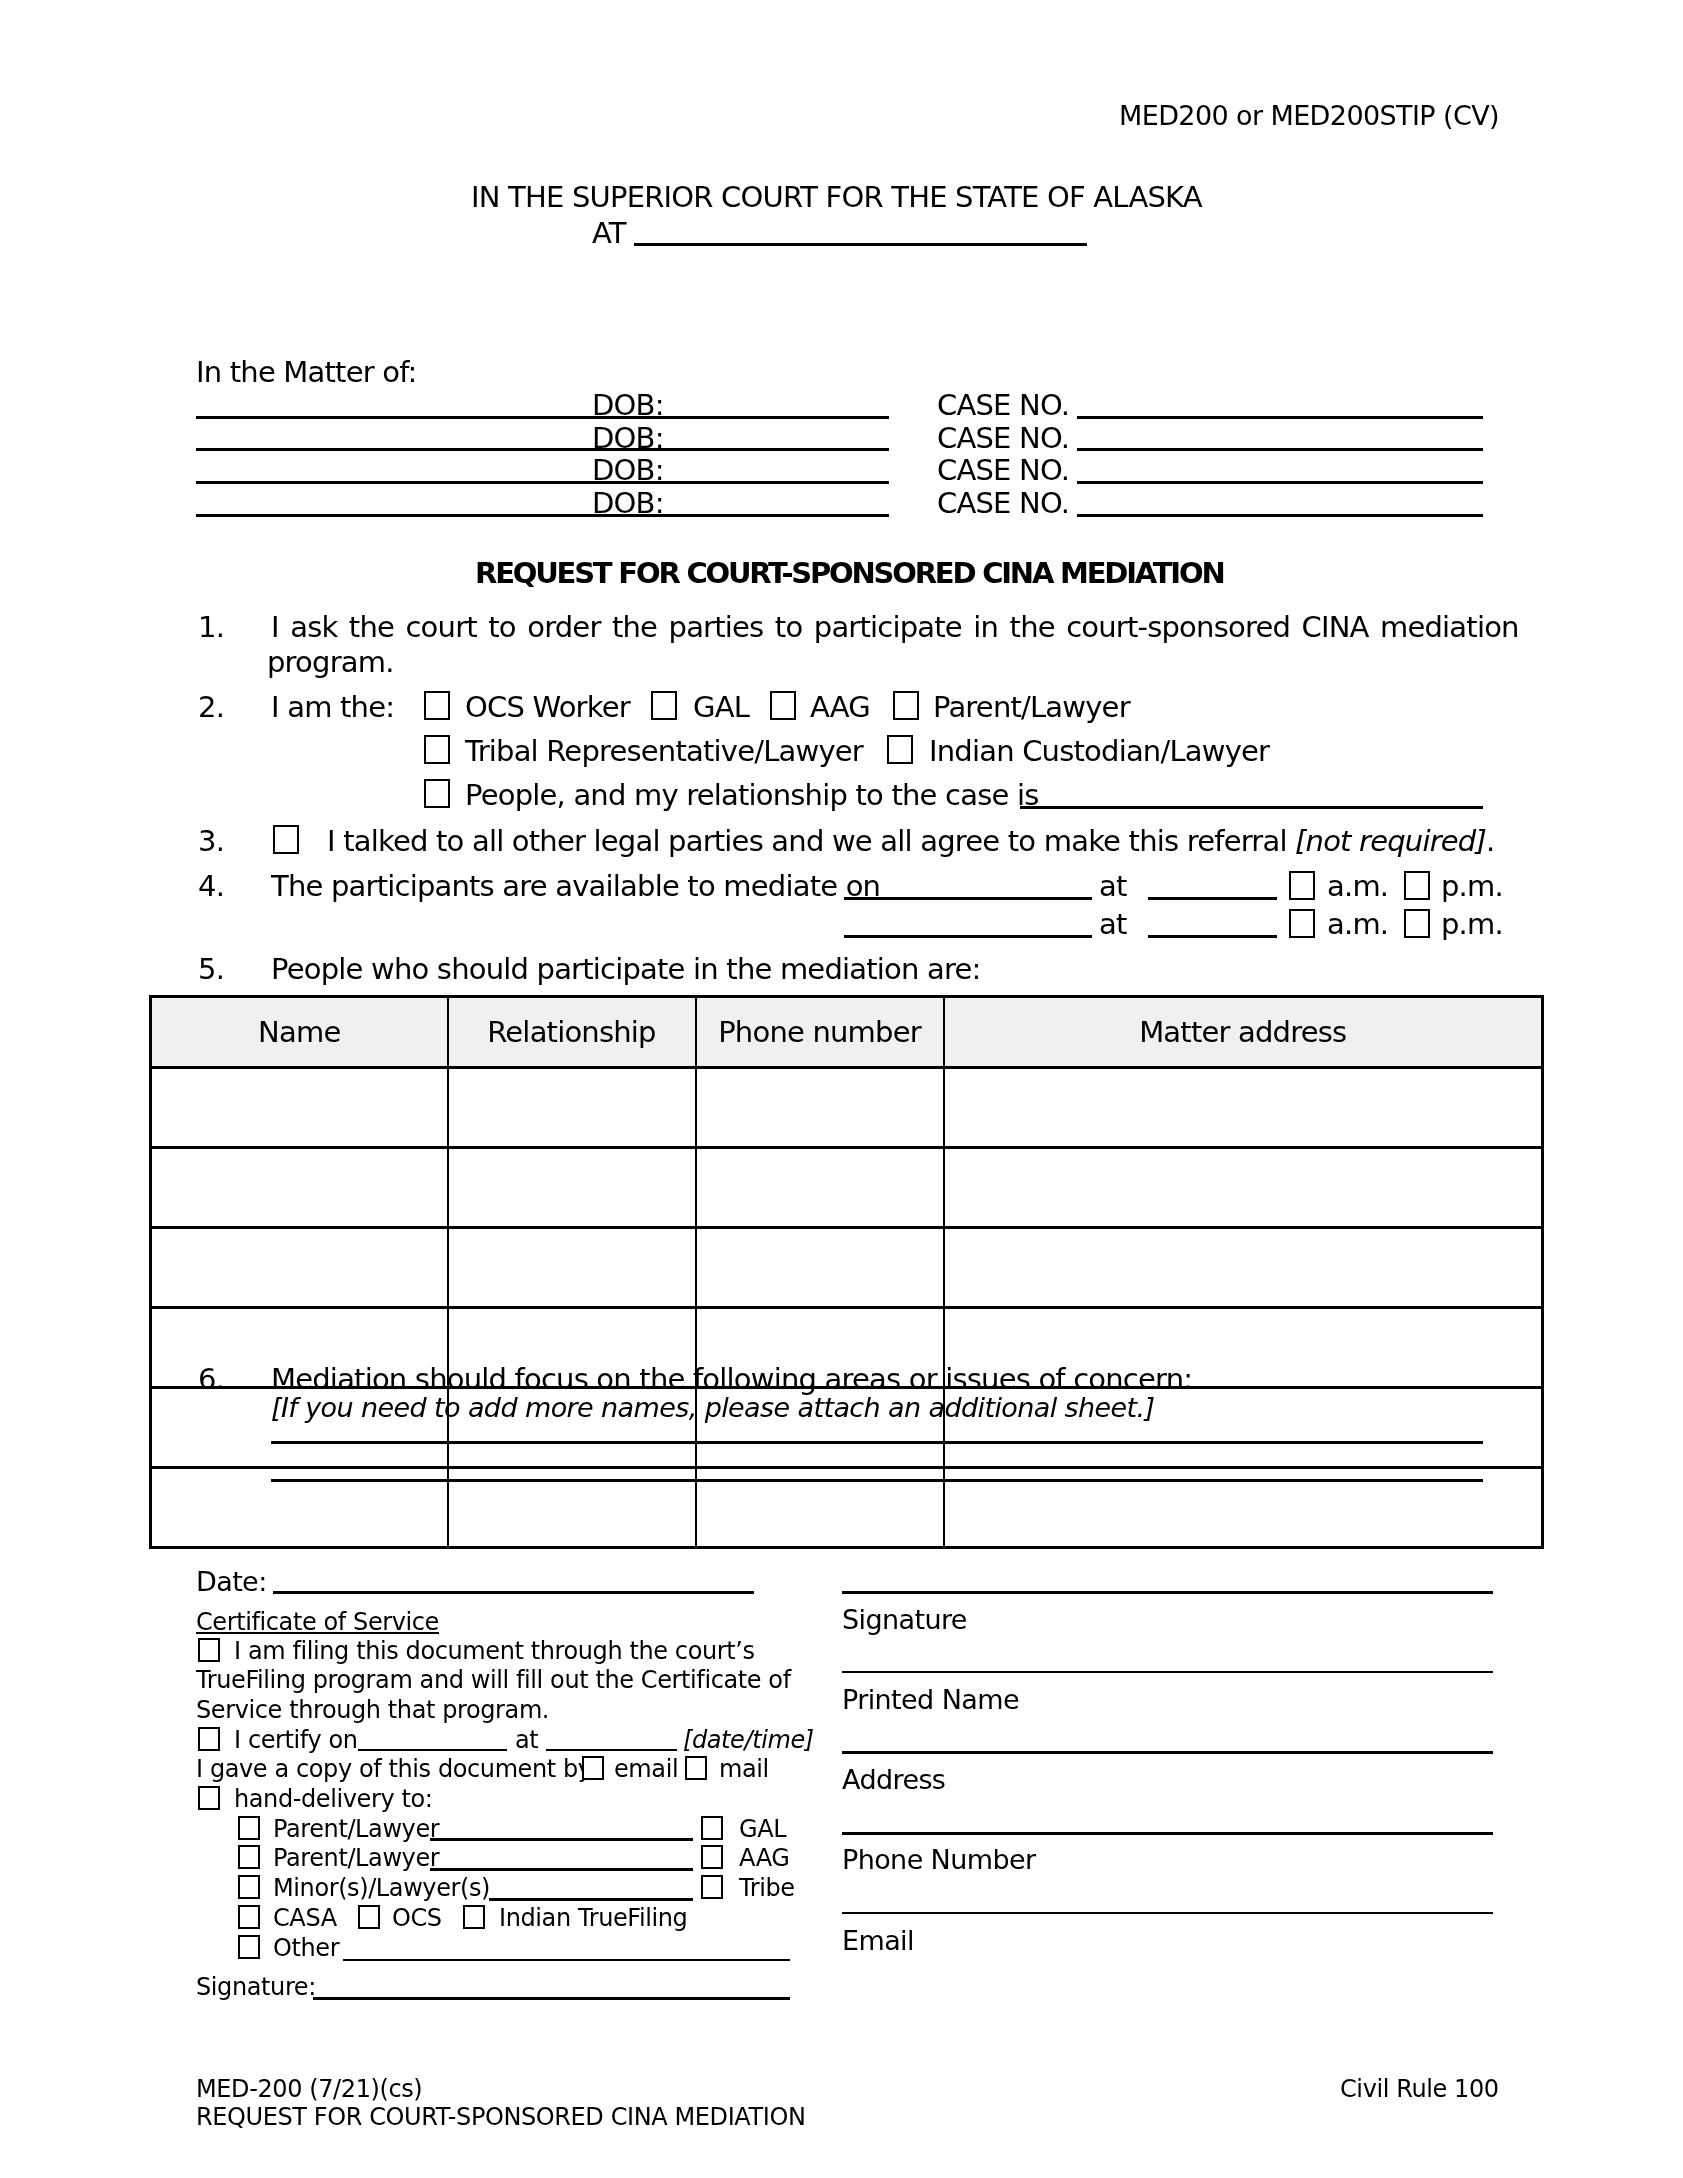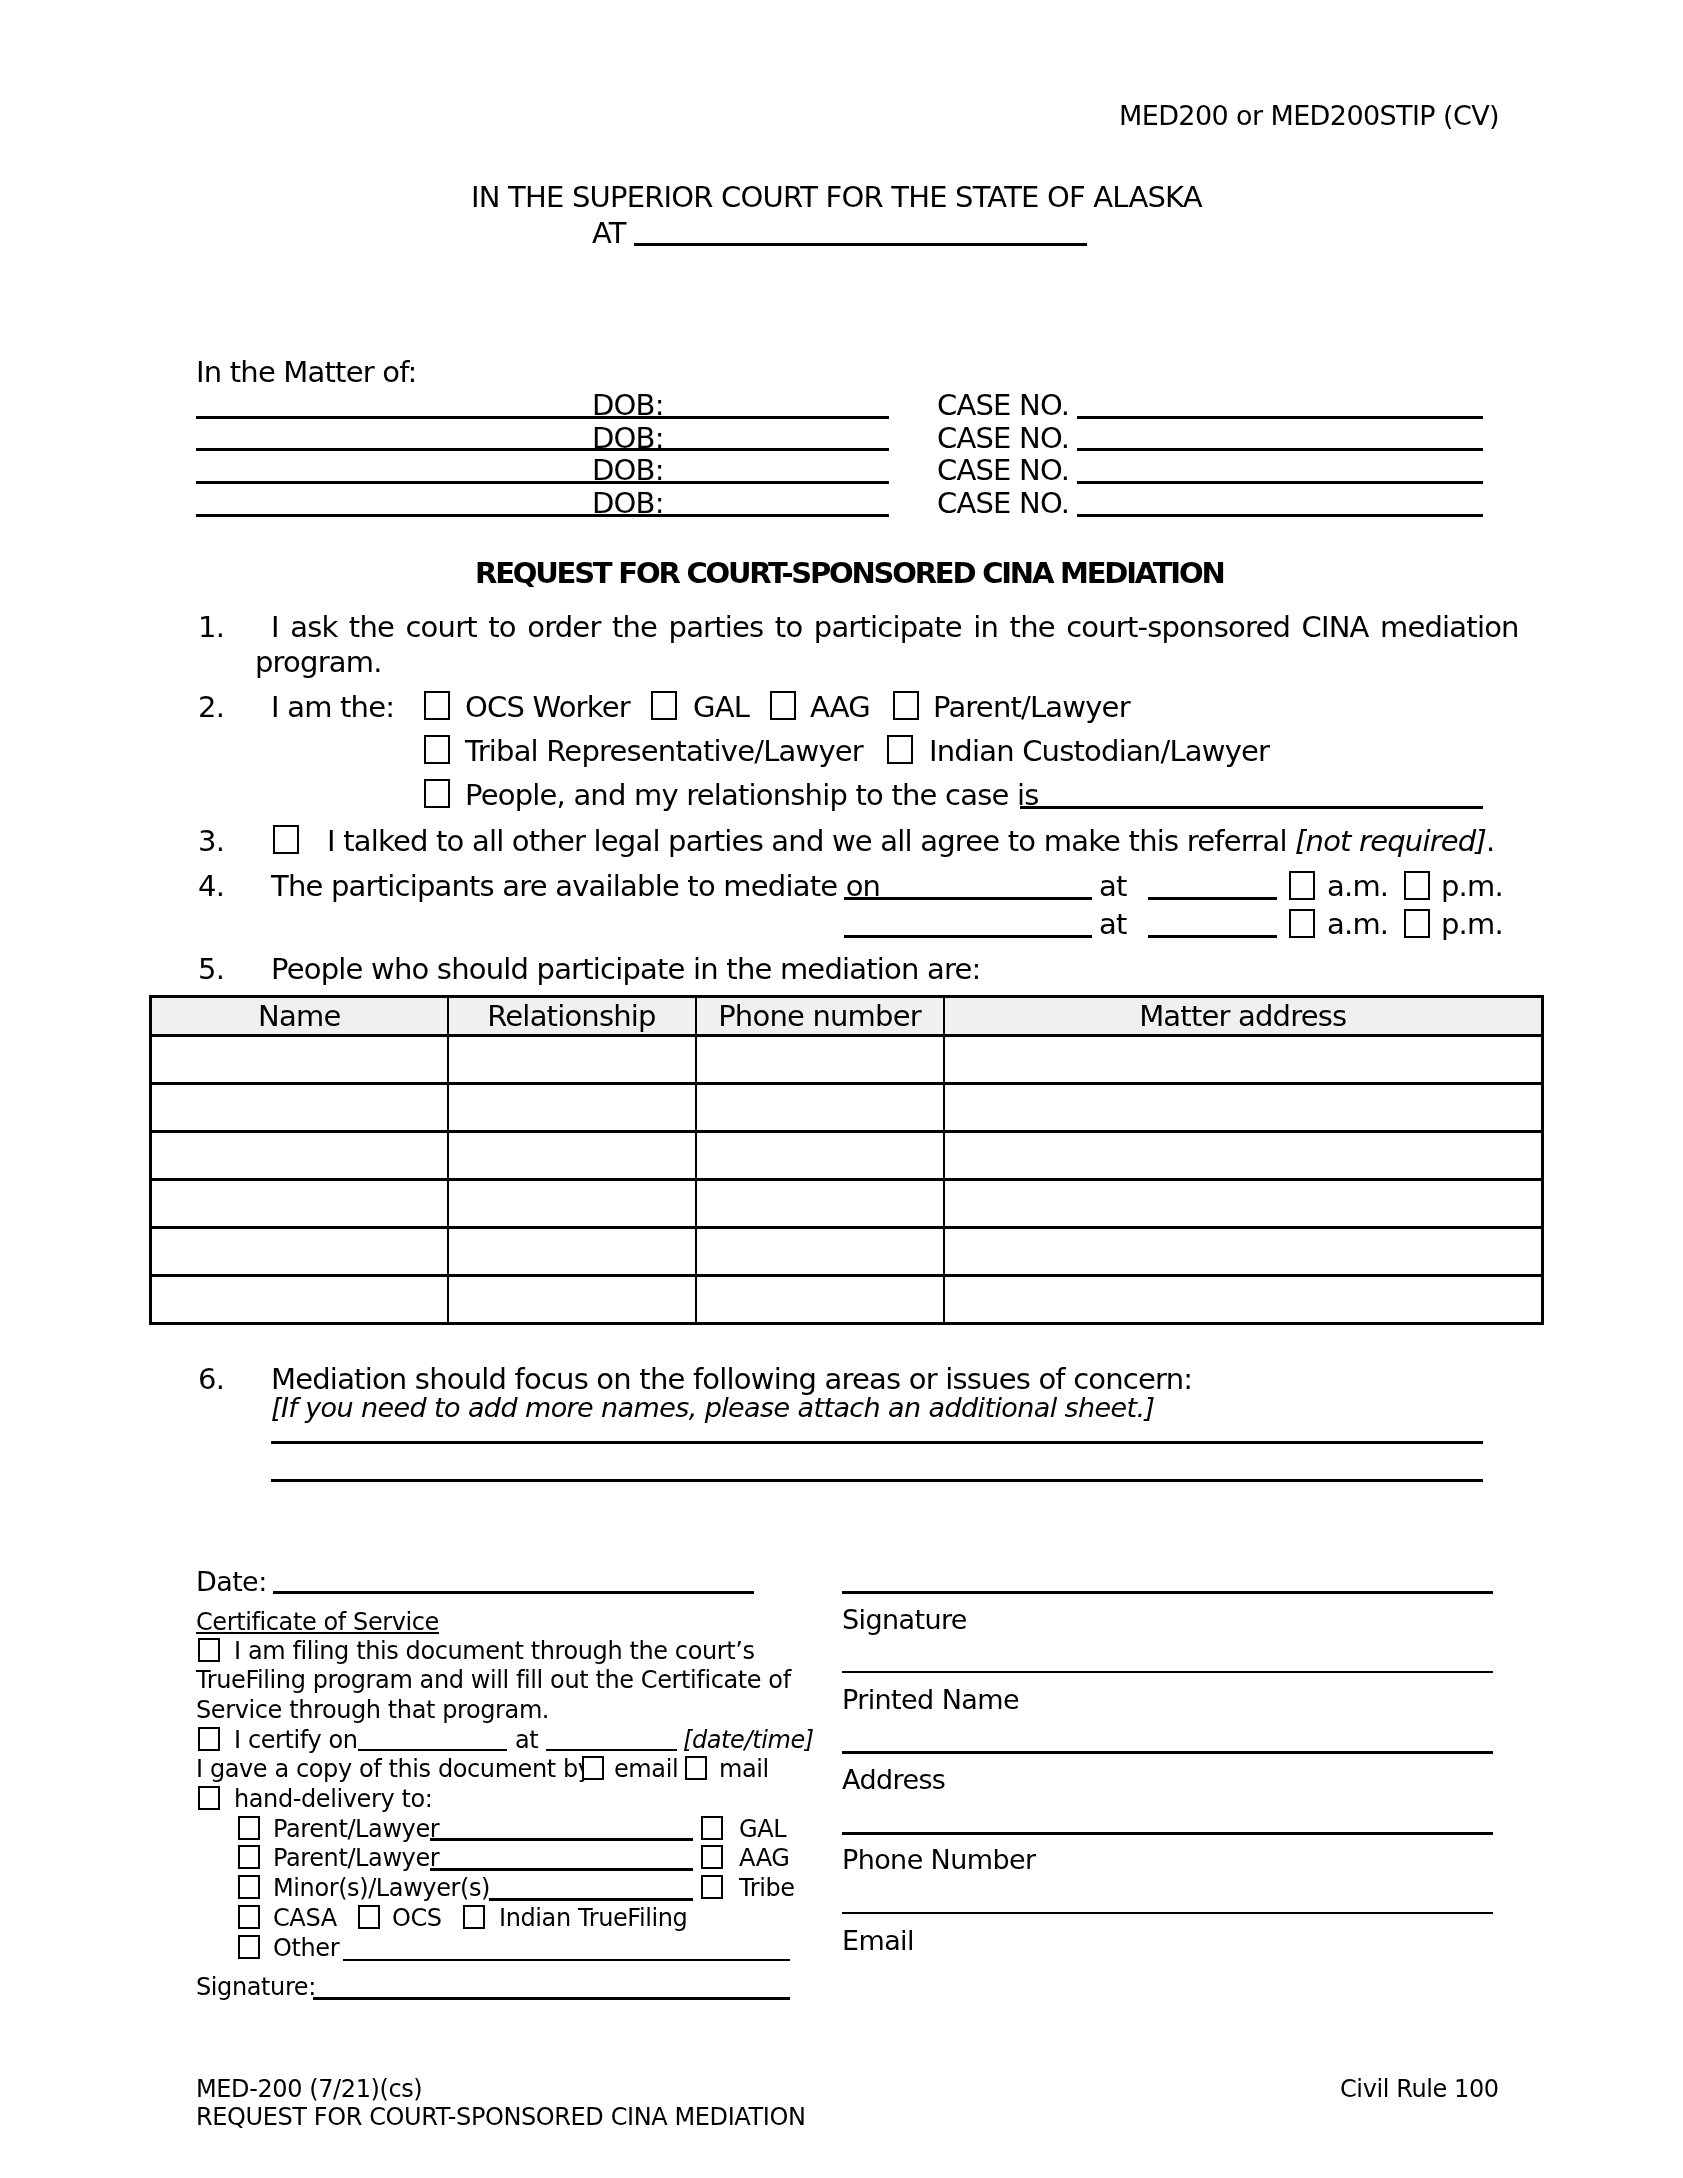--- a/index.html
+++ b/index.html
@@ -18,21 +18,21 @@
     .cb {
       position: absolute; width: 26px; height: 29px; border: 2px solid #000;
       box-sizing: border-box; background: #fff;
     }
     .cb.sm { width: 22px; height: 24px; }
     table.participants {
       position: absolute; left: 149px; top: 995px; width: 1391px;
       border-collapse: collapse; table-layout: fixed;
     }
     table.participants th, table.participants td {
-      border: 2px solid #000; padding: 0;
+      border: 2px solid #000; padding: 16px;
     }
     table.participants th {
       background: #f0f0f0; height: 36px; font-weight: normal;
       font-size: 29px; letter-spacing: -0.8px; text-align: center;
       border-bottom-width: 3px;
     }
     table.participants td { height: 45px; }
     table.participants tr.row td { border-bottom-width: 3px; }
     table.participants { border: 3px solid #000; }
     .u { text-decoration: underline; }
@@ -69,21 +69,21 @@
   <div class="line" style="left:196px; top:514px; width:693px;"></div>
   <div class="abs t28" style="left:592px; top:486px;">DOB:</div>
   <div class="abs t28" style="left:937px; top:486px;">CASE NO.</div>
   <div class="line" style="left:1077px; top:514px; width:406px;"></div>
 </div>
 
 <div class="abs t28 bold" style="left:475px; top:556px; letter-spacing:-2.2px;">REQUEST FOR COURT-SPONSORED CINA MEDIATION</div>
 
 <div class="abs t28" style="left:198px; top:610px;">1.</div>
 <div class="abs t28" style="left:271px; top:610px; word-spacing:3px;">I ask the court to order the parties to participate in the court-sponsored CINA mediation</div>
-<div class="abs t28" style="left:255px; top:645px;">program.</div>
+<div class="abs t28" style="left:267px; top:645px;">program.</div>
 
 <div class="abs t28" style="left:198px; top:690px;">2.</div>
 <div class="abs t28" style="left:271px; top:690px;">I am the:</div>
 
 <div class="cb" style="left:424px; top:691px;"></div>
 <div class="abs t28" style="left:465px; top:690px;">OCS Worker</div>
 <div class="cb" style="left:651px; top:691px;"></div>
 <div class="abs t28" style="left:693px; top:690px;">GAL</div>
 <div class="cb" style="left:770px; top:691px;"></div>
 <div class="abs t28" style="left:810px; top:690px;">AAG</div>

